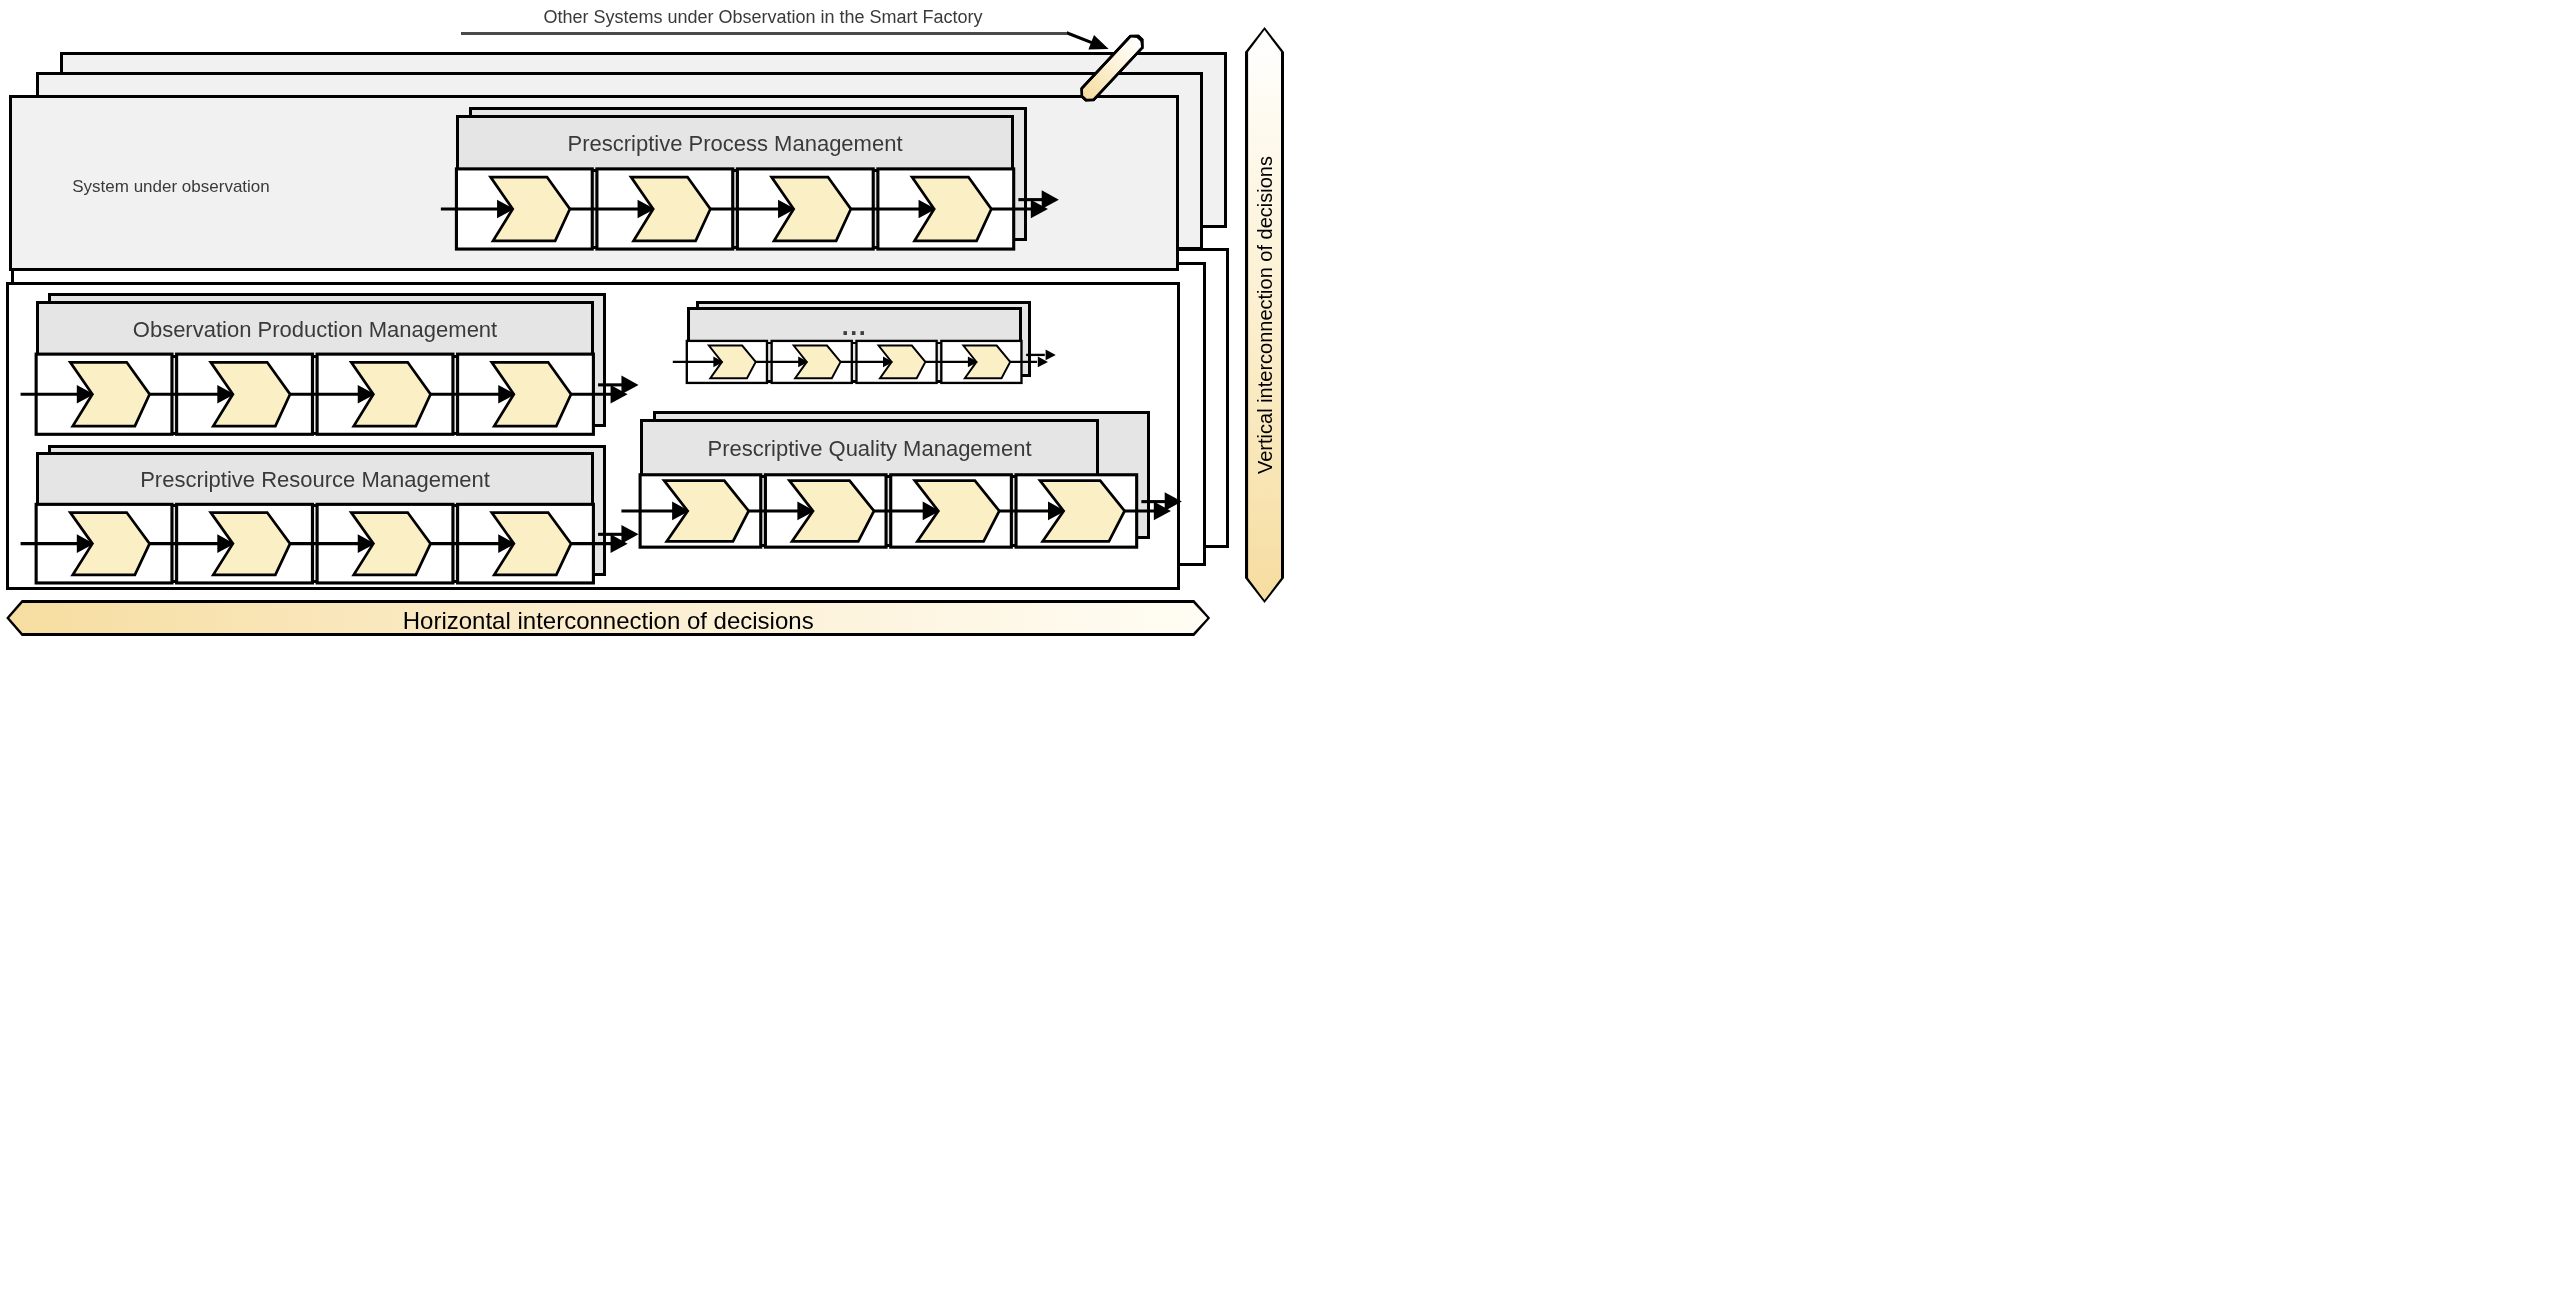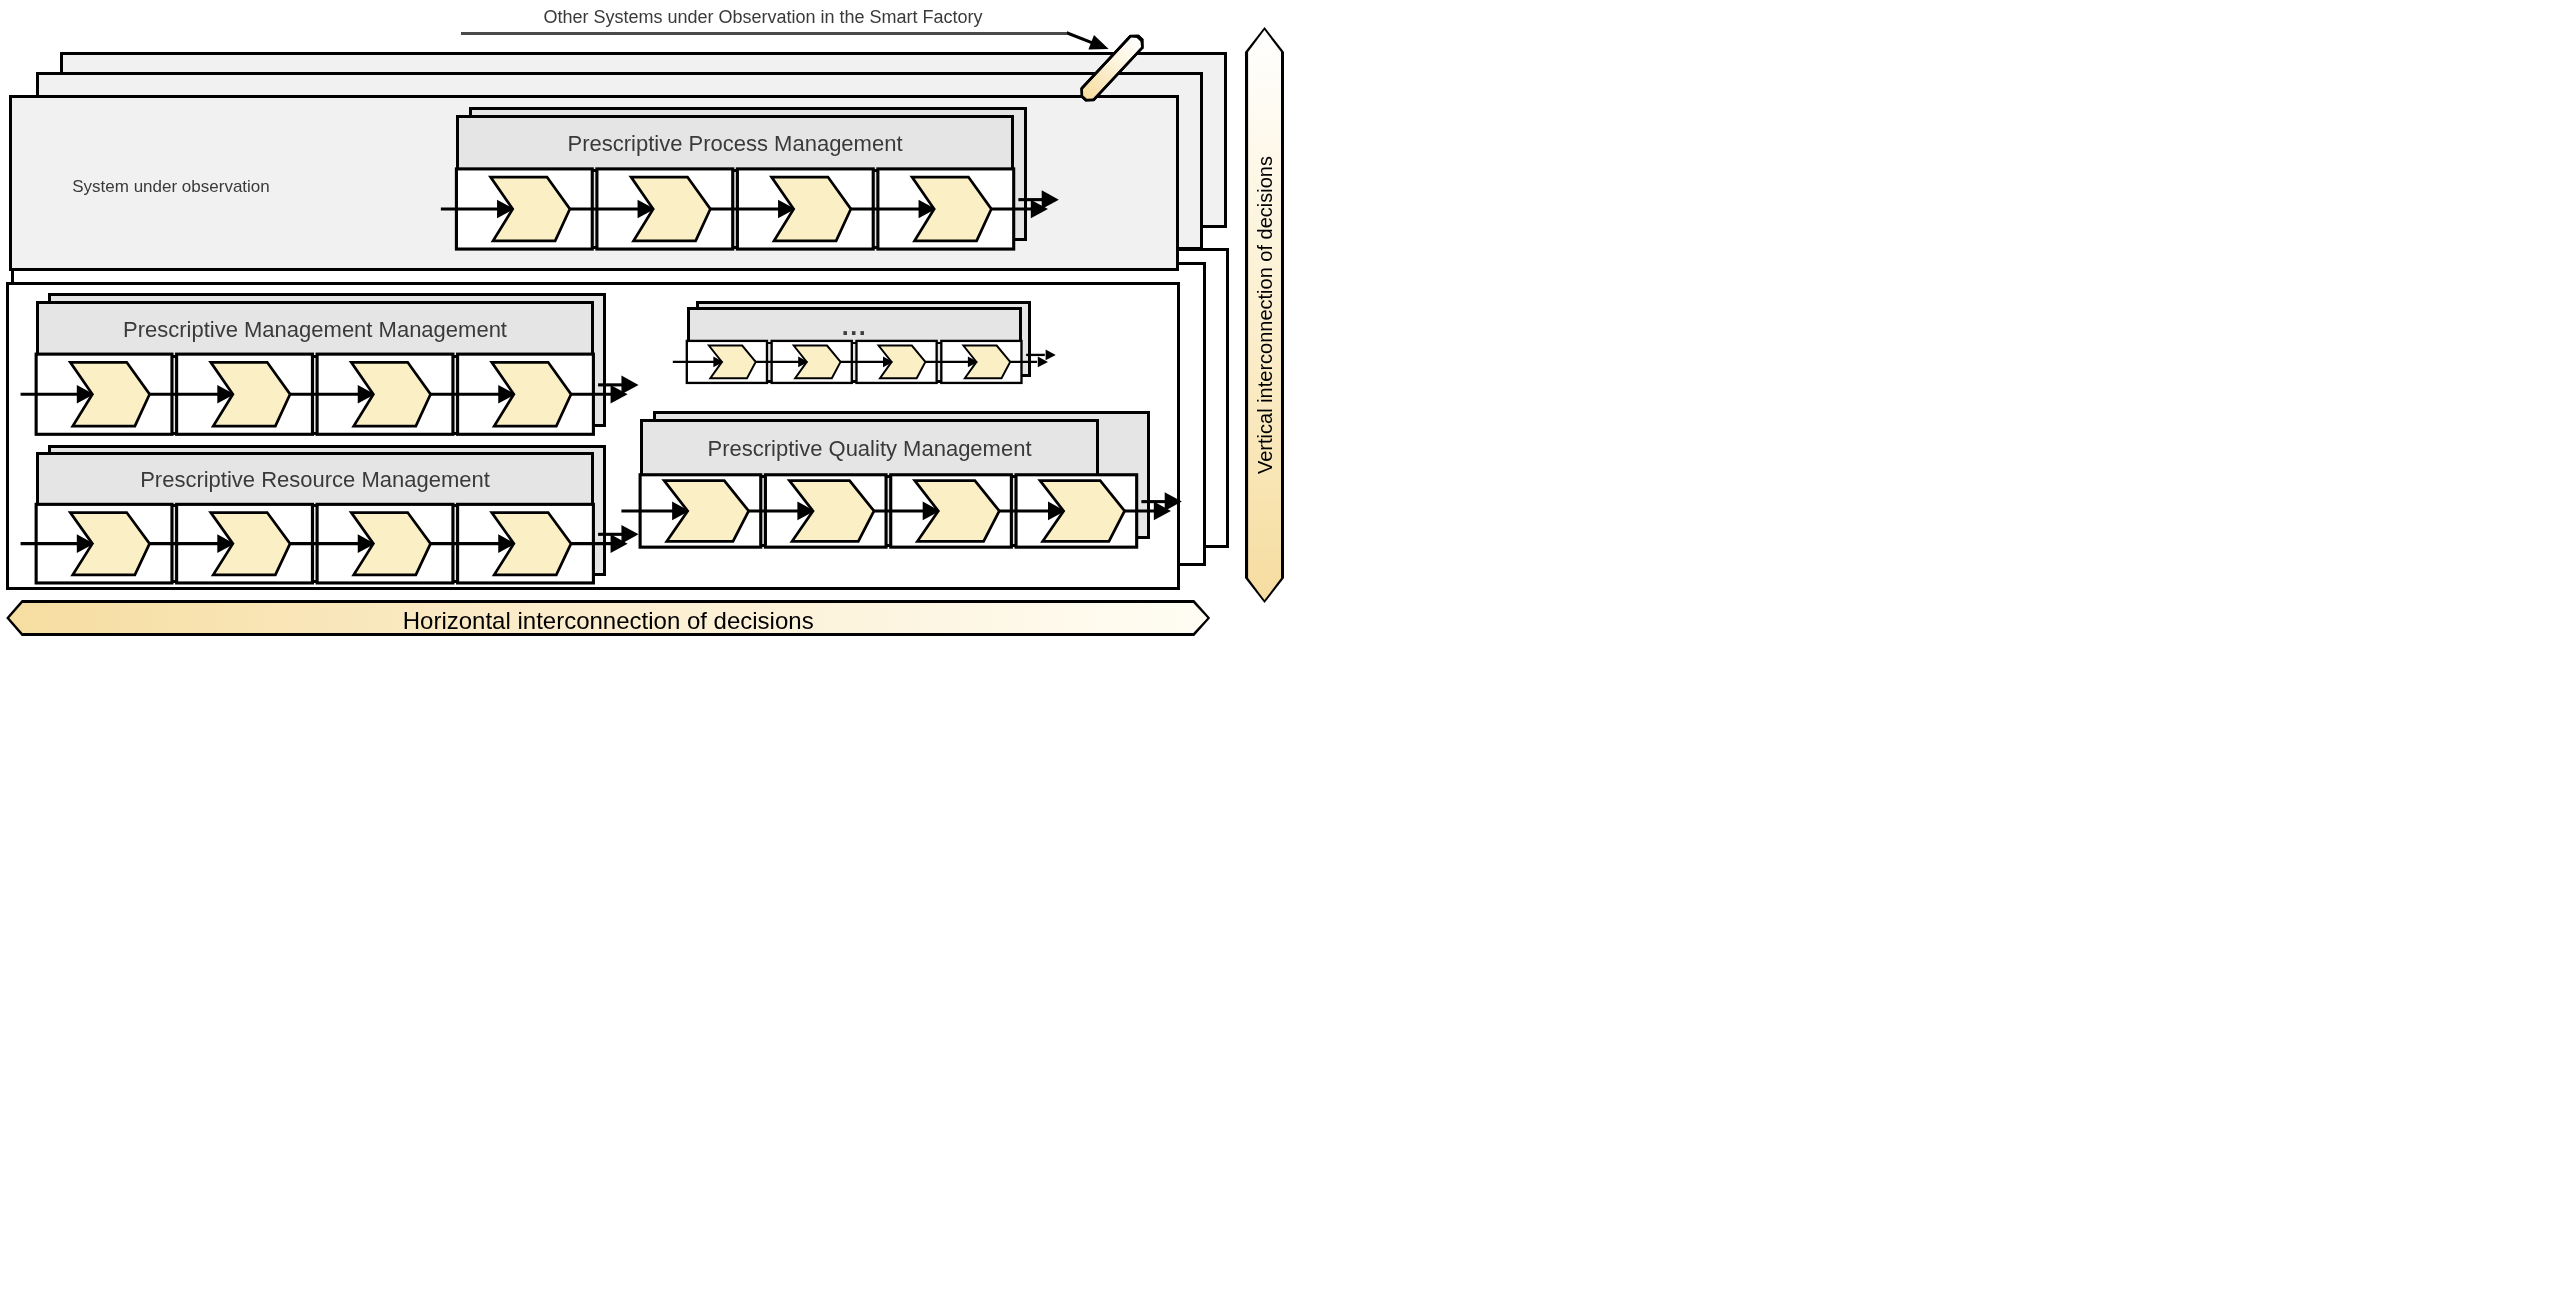--- a/index.html
+++ b/index.html
@@ -55,21 +55,21 @@
 
   <div class="box white" style="left:6.2px;top:282px;width:1174px;height:308px;"></div>
 
   <div class="card" style="left:469px;top:107px;width:558px;height:134px;"></div>
   <div class="card" style="left:456px;top:115px;width:558px;height:134px;">
     <div class="band" style="height:54px;">Prescriptive Process Management</div>
   </div>
 
   <div class="card" style="left:48px;top:293px;width:558px;height:134px;"></div>
   <div class="card" style="left:36px;top:301px;width:558px;height:134px;">
-    <div class="band" style="height:54px;">Prescriptive Management Management</div>
+    <div class="band" style="height:54px;">Observation Production Management</div>
   </div>
 
   <div class="card" style="left:48px;top:445px;width:558px;height:131px;"></div>
   <div class="card" style="left:36px;top:452px;width:558px;height:131px;">
     <div class="band" style="height:52px;">Prescriptive Resource Management</div>
   </div>
 
   <div class="card" style="left:696px;top:301px;width:335px;height:76px;"></div>
   <div class="card" style="left:687px;top:307px;width:335px;height:76px;">
     <div class="band small" style="height:34px;border-bottom-width:2.3px;">...</div>

